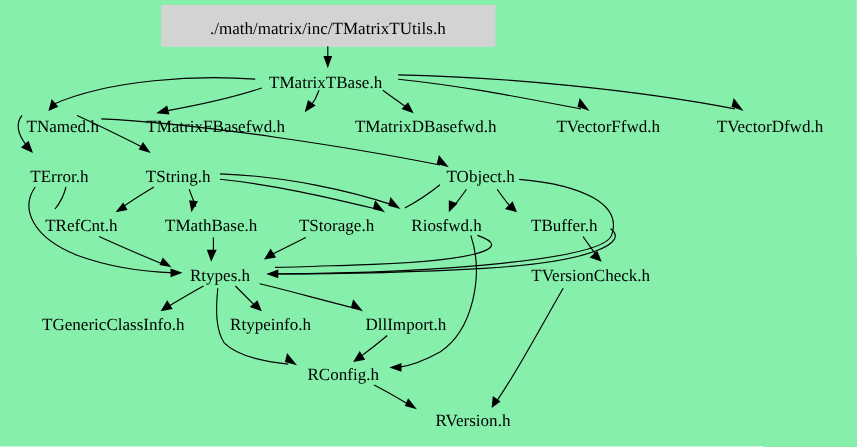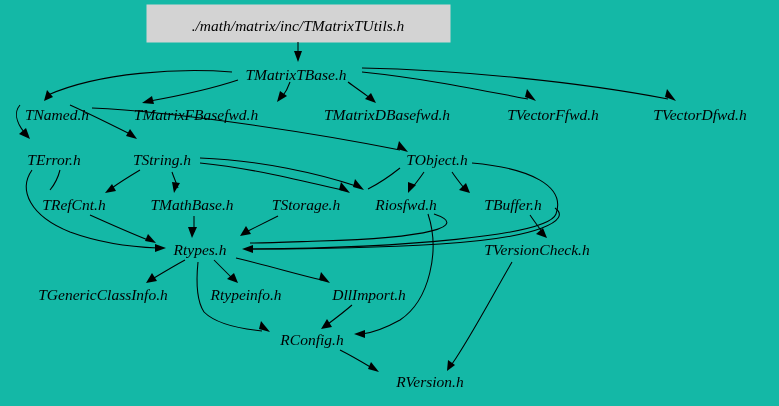--- a/index.html
+++ b/index.html
@@ -1,17 +1,17 @@
 <!DOCTYPE html>
 <html><head>
 <meta charset="utf-8">
 <style>
   html,body{margin:0;padding:0;background:#ffffff;}
-  #canvas{position:relative;width:779px;height:406px;background:#14b8a6;
-          font-family:"Liberation Serif", serif;overflow:hidden;font-style:italic;}
+  #canvas{position:relative;width:779px;height:406px;background:#86efac;
+          font-family:"Liberation Serif", serif;overflow:hidden;}
   svg.graph{position:absolute;left:0;top:0;width:779px;height:406px;}
   .node-label{fill:#000000;font-family:"Liberation Serif", serif;font-size:15.5px;
               text-anchor:middle;dominant-baseline:alphabetic;}
   .root-label{fill:#000000;font-family:"Liberation Serif", serif;font-size:15.5px;
               text-anchor:middle;}
   .edge{fill:none;stroke:#000000;stroke-width:1.05px;}
   .arrowhead{fill:#000000;stroke:none;}
   .rootbox{fill:#d3d3d3;stroke:#d3d3d3;stroke-width:1px;}
 </style>
 </head>

